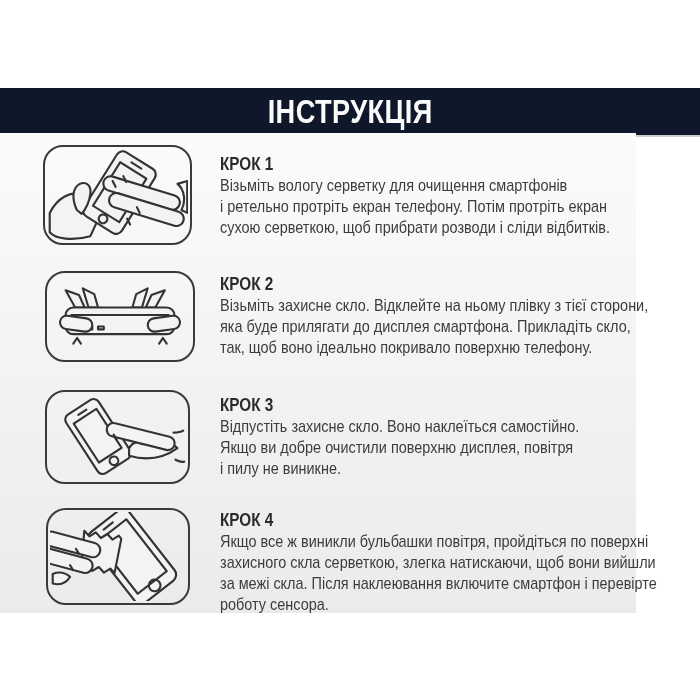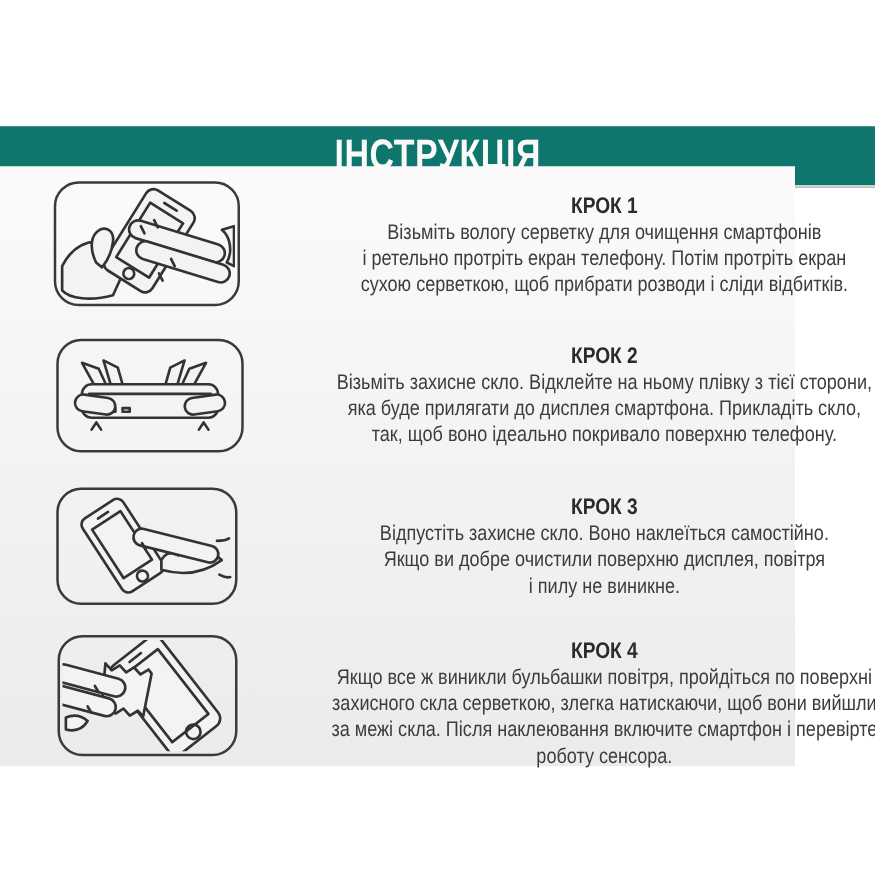--- a/index.html
+++ b/index.html
@@ -1,32 +1,31 @@
 <!DOCTYPE html>
 <html><head>
 <meta charset="utf-8">
 <style>
   html,body{margin:0;padding:0;background:#fff;}
   .page{
     position:relative;width:700px;height:700px;background:#ffffff;overflow:hidden;
     font-family:"Liberation Sans","DejaVu Sans",sans-serif;
   }
   .title-bar{
-    position:absolute;top:101px;left:0;width:700px;height:47px;
-    background:#0f766e;border-bottom:2px solid #cfcfcf;
+    position:absolute;top:88px;left:0;width:700px;height:47px;
+    background:#0f172a;border-bottom:2px solid #cfcfcf;
     display:flex;align-items:center;justify-content:center;
   }
   .title{
     margin:0;color:#fafafa;font-size:34px;font-weight:700;letter-spacing:.5px;
     transform:scaleX(.8);transform-origin:center;white-space:nowrap;
   }
   .content{
     position:absolute;top:133px;left:0;width:636px;height:480px;
     background:linear-gradient(180deg,#fbfbfb 0%,#ebebeb 100%);
-    text-align:center;
   }
   .illu{
     position:absolute;margin:0;box-sizing:border-box;
     border:2.5px solid #3a3a3a;border-radius:20px;padding:2px;background:transparent;
   }
   .illu svg{display:block;width:100%;height:100%;}
   .step-text{
     position:absolute;left:220px;width:620px;color:#3c3c3c;
     transform:scaleX(.85);transform-origin:0 0;
   }

